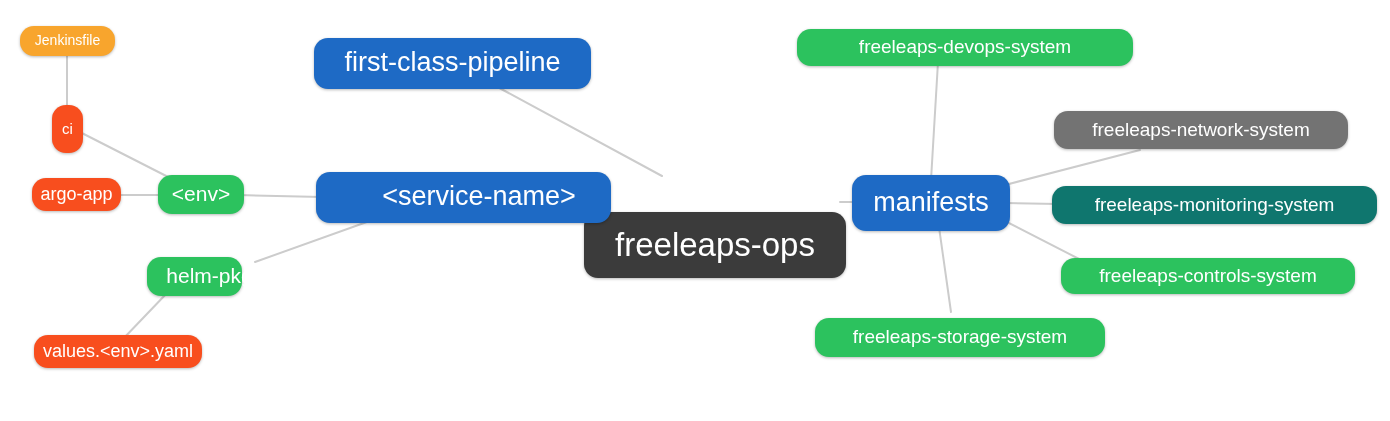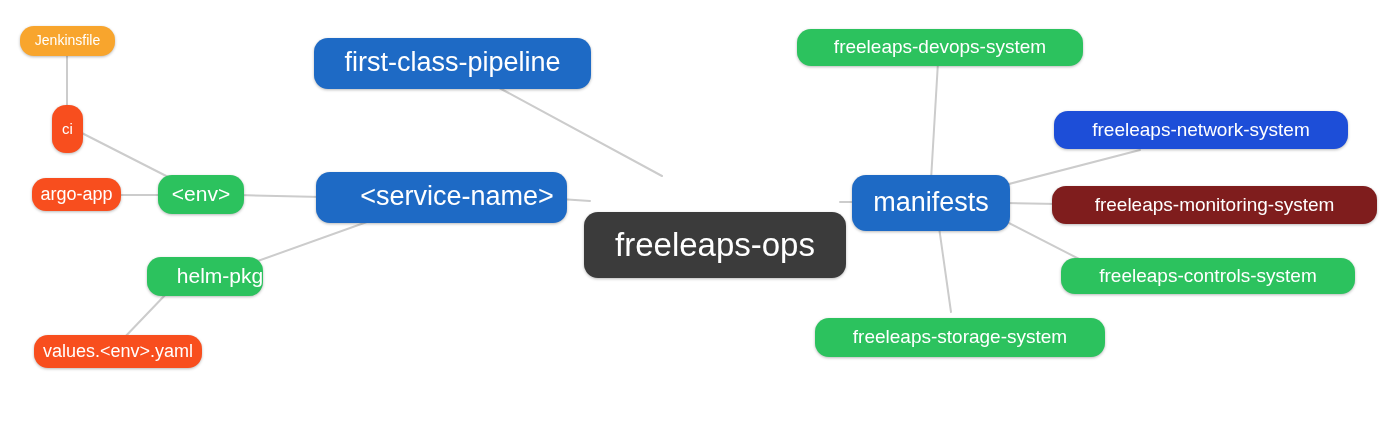--- a/index.html
+++ b/index.html
@@ -59,51 +59,51 @@
       <line x1="1005" y1="203" x2="1058" y2="204" stroke="#cccccc" stroke-width="2" stroke-linecap="round"></line>
       <line x1="1003" y1="220" x2="1085" y2="262" stroke="#cccccc" stroke-width="2" stroke-linecap="round"></line>
       <line x1="938" y1="220" x2="951" y2="312" stroke="#cccccc" stroke-width="2" stroke-linecap="round"></line>
     </svg>
 <div class="node" style="left: 584px; top: 172px; width: 262px; height: 66px; font-size: 33px; background: rgb(59, 59, 59); color: rgb(255, 255, 255); margin-top: 40px;">
       <span>freeleaps-ops</span>
     </div>
     <div class="node" style="left: 314px; top: 38px; width: 277px; height: 51px; font-size: 27px; background: rgb(30, 106, 197); color: rgb(255, 255, 255);">
       <span>first-class-pipeline</span>
     </div>
-    <div class="node" style="left: 316px; top: 172px; width: 251px; height: 51px; font-size: 27px; background: rgb(30, 106, 197); color: rgb(255, 255, 255); padding-left: 31px;">
+    <div class="node" style="left: 316px; top: 172px; width: 295px; height: 51px; font-size: 27px; background: rgb(30, 106, 197); color: rgb(255, 255, 255); padding-left: 31px;">
       <span>&lt;service-name&gt;</span>
     </div>
     <div class="node" style="left: 852px; top: 175px; width: 158px; height: 56px; font-size: 27px; background: rgb(30, 106, 197); color: rgb(255, 255, 255);">
       <span>manifests</span>
     </div>
     <div class="node" style="left: 158px; top: 175px; width: 86px; height: 39px; font-size: 21px; background: rgb(44, 194, 94); color: rgb(255, 255, 255); text-align: right;">
       <span>&lt;env&gt;</span>
     </div>
-    <div class="node" style="left: 147px; top: 257px; width: 116px; height: 39px; font-size: 21px; background: rgb(44, 194, 94); color: rgb(255, 255, 255); padding-left: 30px;">
+    <div class="node" style="left: 147px; top: 257px; width: 95px; height: 39px; font-size: 21px; background: rgb(44, 194, 94); color: rgb(255, 255, 255); padding-left: 30px;">
       <span>helm-pkg</span>
     </div>
     <div class="node" style="left: 52px; top: 105px; width: 31px; height: 48px; font-size: 15px; background: rgb(248, 78, 30); color: rgb(255, 255, 255);">
       <span>ci</span>
     </div>
     <div class="node" style="left: 32px; top: 178px; width: 89px; height: 33px; font-size: 18px; background: rgb(248, 78, 30); color: rgb(255, 255, 255);">
       <span>argo-app</span>
     </div>
     <div class="node" style="left: 10px; top: 335px; width: 168px; height: 33px; font-size: 18px; background: rgb(248, 78, 30); color: rgb(255, 255, 255); margin-left: 24px;">
       <span>values.&lt;env&gt;.yaml</span>
     </div>
     <div class="node" style="left: 20px; top: 26px; width: 95px; height: 30px; font-size: 14px; background: rgb(248, 165, 45); color: rgb(255, 255, 255);">
       <span>Jenkinsfile</span>
     </div>
-    <div class="node" style="left: 797px; top: 29px; width: 286px; height: 37px; font-size: 19px; background: rgb(44, 194, 94); color: rgb(255, 255, 255);">
+    <div class="node" style="left: 797px; top: 29px; width: 336px; height: 37px; font-size: 19px; background: rgb(44, 194, 94); color: rgb(255, 255, 255);">
       <span>freeleaps-devops-system</span>
     </div>
-    <div class="node" style="left: 1054px; top: 111px; width: 294px; height: 38px; font-size: 19px; background: #1d4ed8; color: rgb(255, 255, 255);">
+    <div class="node" style="left: 1054px; top: 111px; width: 294px; height: 38px; font-size: 19px; background: #737373; color: rgb(255, 255, 255);">
       <span>freeleaps-network-system</span>
     </div>
-    <div class="node" style="left: 1052px; top: 186px; width: 325px; height: 38px; font-size: 19px; background: #7f1d1d; color: rgb(255, 255, 255);">
+    <div class="node" style="left: 1052px; top: 186px; width: 325px; height: 38px; font-size: 19px; background: #0f766e; color: rgb(255, 255, 255);">
       <span>freeleaps-monitoring-system</span>
     </div>
     <div class="node" style="left: 1061px; top: 258px; width: 294px; height: 36px; font-size: 19px; background: rgb(44, 194, 94); color: rgb(255, 255, 255);">
       <span>freeleaps-controls-system</span>
     </div>
     <div class="node" style="left: 815px; top: 308px; width: 290px; height: 39px; font-size: 19px; background: rgb(44, 194, 94); color: rgb(255, 255, 255); margin-top: 10px;">
       <span>freeleaps-storage-system</span>
     </div>
   </div>
 

